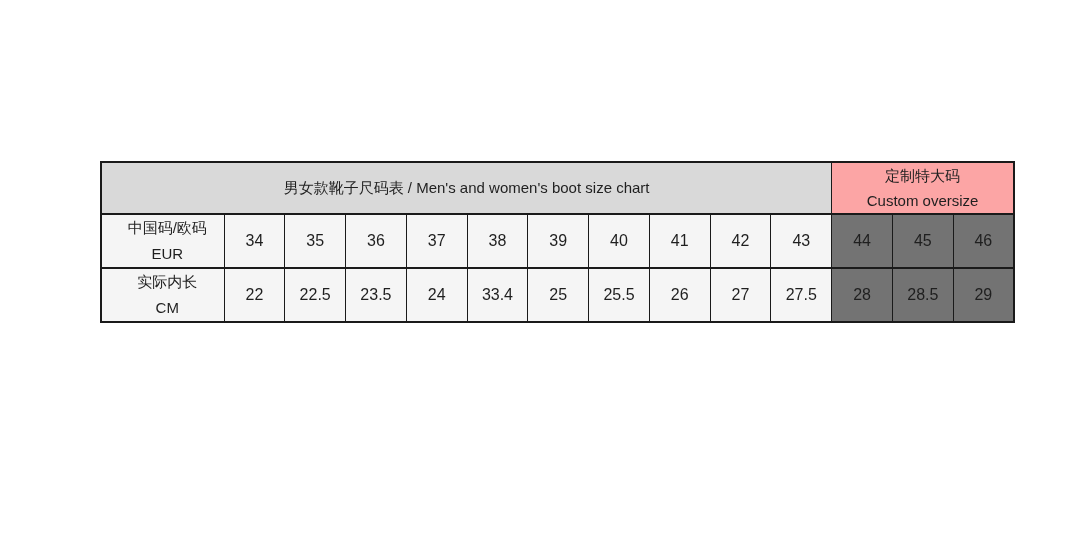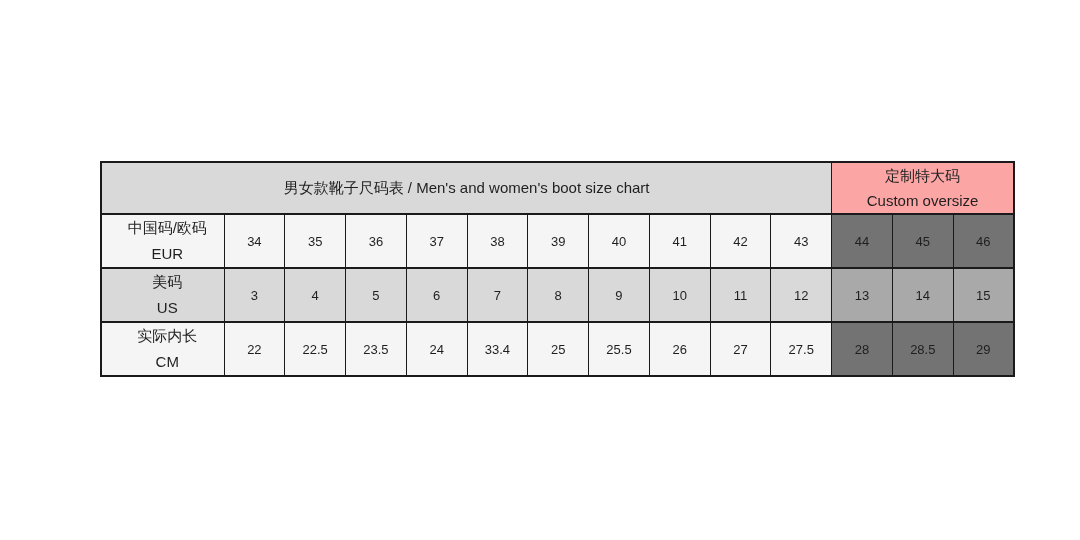--- a/index.html
+++ b/index.html
@@ -22,21 +22,21 @@
     text-align:center; vertical-align:middle;
     font-weight:400; overflow:hidden;
   }
   .size-table thead tr { height:52px;margin-left:28px; }
   .size-table tbody tr { height:53px; }
 
   .th-main     { background:#d9d9d9; font-size:15px; }
   .th-oversize { background:#fca5a5; font-size:15px; line-height:25px; }
 
   th.label { font-size:15px; line-height:26px;padding-left:9px; }
-  td.v     { font-size:13px;margin-left:19px; }
+  td.v     { font-size:16px;margin-left:19px; }
 
   tr.row-light th, tr.row-light td { background:#f5f5f5; }
   tr.row-light td.os               { background:#737373; }
   tr.row-gray  th, tr.row-gray  td { background:#d9d9d9; }
   tr.row-gray  td.os               { background:#a9a9a9; }
 </style>
 </head>
 <body>
 
 <div class="stage">
@@ -81,39 +81,20 @@
         <td class="v">38</td>
         <td class="v">39</td>
         <td class="v">40</td>
         <td class="v">41</td>
         <td class="v">42</td>
         <td class="v">43</td>
         <td class="v os">44</td>
         <td class="v os">45</td>
         <td class="v os">46</td>
       </tr>
-      <tr class="row-gray">
-        <th class="label">
-          <div>美码</div>
-          <div>US</div>
-        </th>
-        <td class="v">3</td>
-        <td class="v">4</td>
-        <td class="v">5</td>
-        <td class="v">6</td>
-        <td class="v">7</td>
-        <td class="v">8</td>
-        <td class="v">9</td>
-        <td class="v">10</td>
-        <td class="v">11</td>
-        <td class="v">12</td>
-        <td class="v os">13</td>
-        <td class="v os">14</td>
-        <td class="v os">15</td>
-      </tr>
       <tr class="row-light">
         <th class="label">
           <div>实际内长</div>
           <div>CM</div>
         </th>
         <td class="v">22</td>
         <td class="v">22.5</td>
         <td class="v">23.5</td>
         <td class="v">24</td>
         <td class="v">33.4</td>

